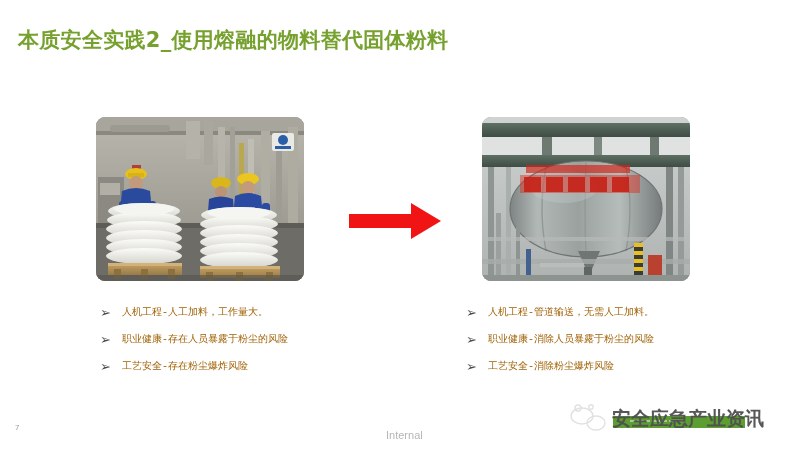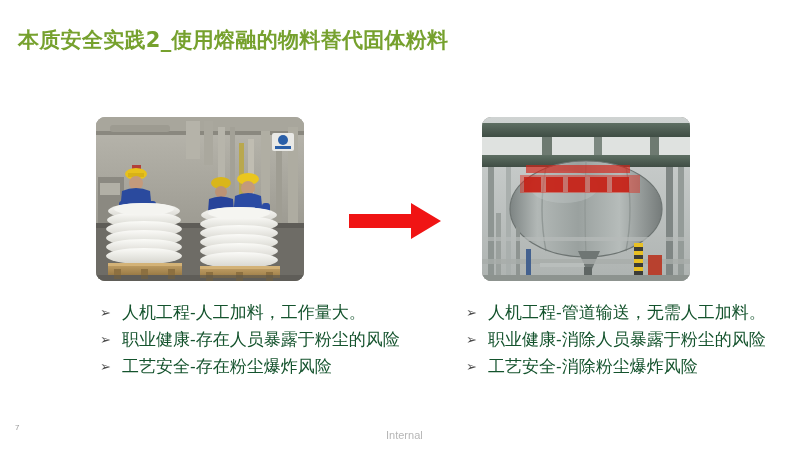--- a/index.html
+++ b/index.html
@@ -63,24 +63,24 @@
   .bullet-marker {
     flex:0 0 auto;
     width:22px;
     font-size:13px;
     line-height:18px;
     color:#4a4a4a;
     font-family:"DejaVu Sans", sans-serif;
   }
   .bullet-text {
     flex:1 1 auto;
-    font-size:17px;
+    font-size:10px;
     line-height:18px;
-    color:#14532d;
-    font-family:Liberation Sans, sans-serif;
+    color:#a16207;
+    font-family:Liberation Mono, monospace;
     white-space:nowrap;
   }
 
   
   #page-number {
     position:absolute;
     left:15px; bottom:18px;
     font-size:8px;
     color:#9a9a9a;
     font-family:"Liberation Sans", sans-serif;
@@ -316,14 +316,39 @@
     </div>
     <div class="bullet-row">
       <span class="bullet-marker">➢</span>
       <span class="bullet-text">工艺安全-消除粉尘爆炸风险</span>
     </div>
   </div>
 
   <div id="page-number">7</div>
   <div id="confidentiality-label">Internal</div>
 
+  <div id="watermark">
+    <svg viewBox="0 0 230 44" preserveAspectRatio="none">
+
+      <g opacity="0.5" fill="none" stroke="#c4c4c4" stroke-width="1.4">
+        <ellipse cx="22" cy="18" rx="11" ry="8"></ellipse>
+        <ellipse cx="36" cy="25" rx="9" ry="7"></ellipse>
+        <circle cx="18" cy="10" r="3"></circle>
+        <circle cx="31" cy="9" r="2.2"></circle>
+      </g>
+
+      <rect x="53" y="18" width="132" height="12" fill="#5C9E32"></rect>
+
+      <g opacity="0.55" fill="#e8efe2">
+        <rect x="70" y="22" width="5" height="2"></rect>
+        <rect x="77" y="22" width="7" height="2"></rect>
+        <rect x="86" y="22" width="4" height="2"></rect>
+        <rect x="92" y="22" width="8" height="2"></rect>
+        <rect x="102" y="22" width="5" height="2"></rect>
+        <rect x="109" y="22" width="7" height="2"></rect>
+        <rect x="118" y="22" width="5" height="2"></rect>
+      </g>
+
+      <text x="52" y="27" font-family="DejaVu Sans, sans-serif" font-size="19" font-weight="bold" fill="#4F4F4F" opacity="0.95">安全应急产业资讯</text>
+    </svg>
+  </div>
 
 </div>
 
 </body></html>

